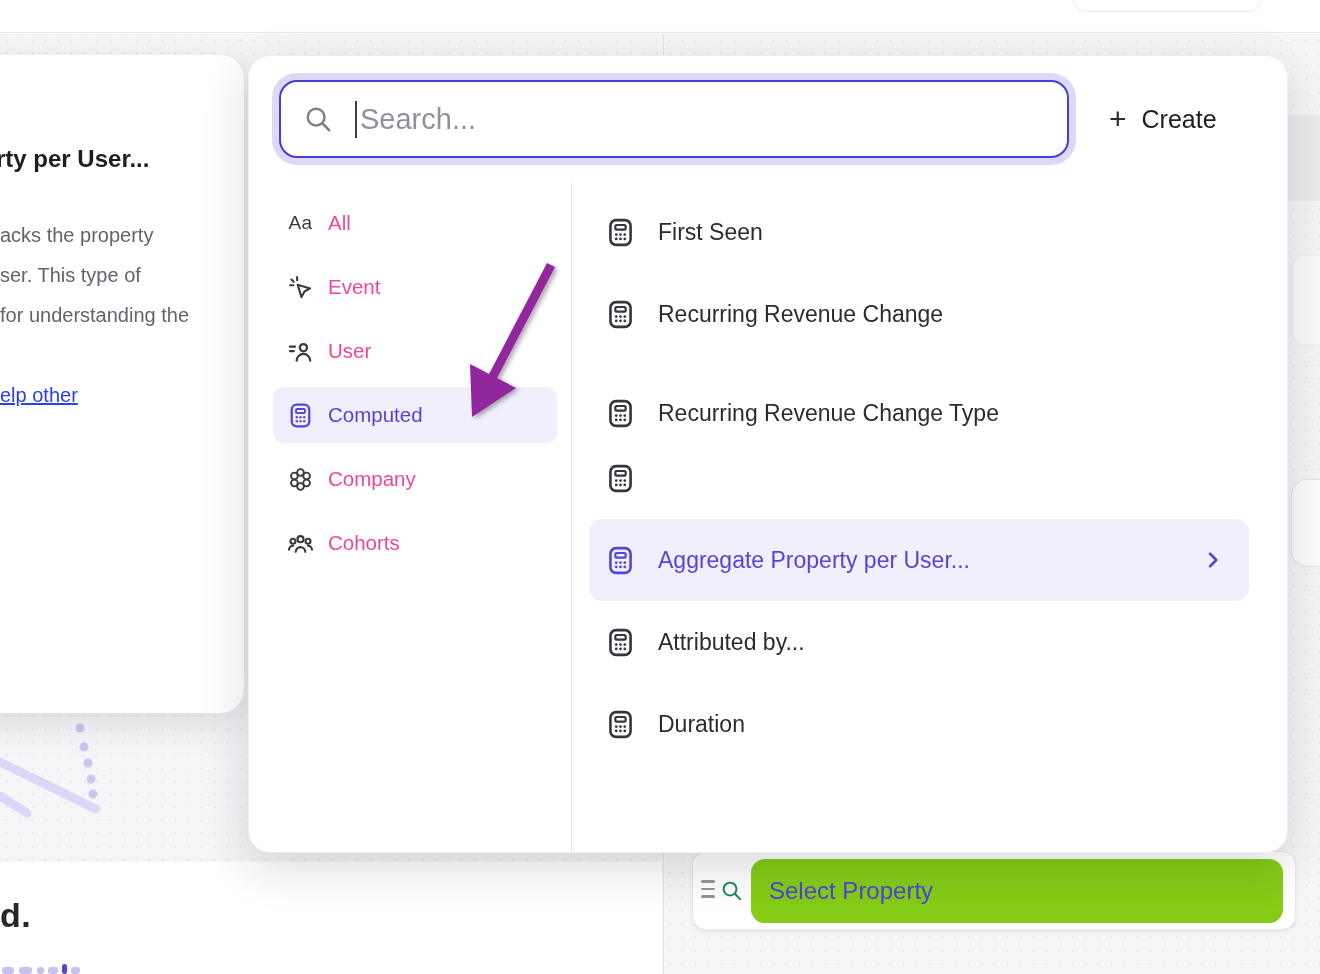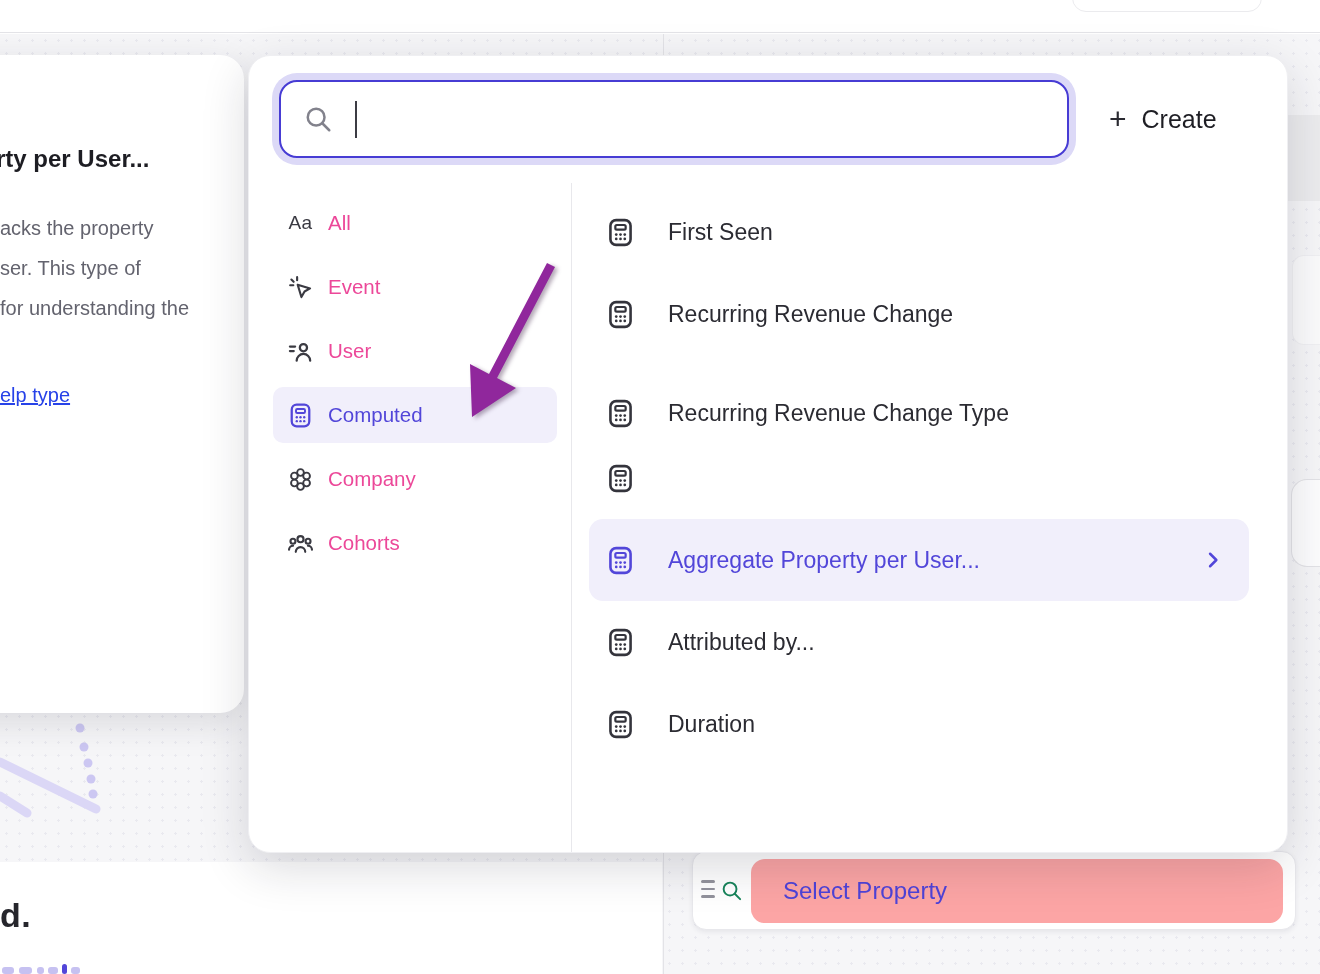--- a/index.html
+++ b/index.html
@@ -37,34 +37,34 @@
   .frag { top:967px; height:7px; border-radius:3px; background:#c6c1f1; }
   .frag-dark { top:964px; height:10px; background:#5246d9; }
 
   
   .tooltip-card {
     left:-246px; top:55px; width:490px; height:658px; background:#ffffff;
     border-radius:24px; box-shadow:0 10px 36px rgba(30,30,50,.13);
   }
   .tooltip-inner { position:absolute; left:246px; top:0; width:256px; height:100%; overflow:hidden; }
   .tooltip-title { position:absolute; left:-4px; top:90px; font-size:24px; font-weight:bold; color:#1d1d23; white-space:nowrap; }
-  .tooltip-body { position:absolute; left:0; top:153px; font-size:20px; line-height:40px; color:#63636e; white-space:nowrap; }
+  .tooltip-body { position:absolute; left:0; top:160px; font-size:20px; line-height:40px; color:#63636e; white-space:nowrap; }
   .tooltip-link { position:absolute; left:0; top:329px; font-size:20px; color:#2742e8; text-decoration:underline; white-space:nowrap; cursor:pointer; }
 
   
   .select-card {
     left:692px; top:851px; width:604px; height:79px; background:#ffffff;
     border:1px solid #e8e8ec; border-radius:14px; box-shadow:0 2px 5px rgba(40,40,60,.08);
   }
   .drag-handle { position:absolute; left:8px; top:28px; width:14px; height:22px; }
   .drag-handle span { display:block; height:2.5px; background:#93939d; border-radius:2px; margin-bottom:5px; }
   .select-search-icon { position:absolute; left:27px; top:27px; width:23px; height:23px; color:#17845a; }
   .select-pill {
     position:absolute; left:58px; top:7px; width:532px; height:64px;
-    background:#fca5a5; border-radius:14px; display:flex; align-items:center; padding-left:32px; cursor:pointer;
+    background:#84cc16; border-radius:14px; display:flex; align-items:center; padding-left:18px; cursor:pointer;
   }
   .select-pill-label { font-size:24px; color:#4f43d8; font-weight:500; }
 
   
   .modal {
     left:248px; top:55px; width:1040px; height:798px; background:#ffffff;
     border-radius:22px; box-shadow:0 14px 48px rgba(25,25,45,.16); border:1px solid #efeff2;
   }
   .modal-divider { position:absolute; left:322px; top:127px; width:1px; bottom:0; background:#e8e8ec; }
 
@@ -97,21 +97,21 @@
   .cat-row.active { background:#f1effb; }
   .cat-icon { width:27px; height:27px; color:#3a3a42; display:flex; align-items:center; justify-content:center; flex:0 0 auto; }
   .cat-icon.text { font-size:19px; font-weight:500; letter-spacing:.5px; }
   .cat-label { font-size:20.5px; font-weight:500; color:#ec4899; }
   .cat-row.active .cat-icon, .cat-row.active .cat-label { color:#5246d9; }
 
   
   .res-col { position:absolute; left:340px; top:135px; width:660px; }
   .res-row {
     position:absolute; left:0; width:660px; height:82px; border-radius:14px;
-    display:flex; align-items:center; padding-left:16px; gap:32px; cursor:pointer;
+    display:flex; align-items:center; padding-left:16px; gap:22px; cursor:pointer;
   }
   .res-row.selected { background:#f1effb; }
   .res-icon { width:31px; height:31px; color:#34343c; flex:0 0 auto; }
   .res-label { font-size:23px; font-weight:500; color:#2b2b32; }
   .res-row.selected .res-icon, .res-row.selected .res-label { color:#5246d9; }
   .res-chevron { position:absolute; right:26px; top:31px; width:20px; height:20px; color:#5246d9; }
 
   
   .anno-arrow { left:440px; top:240px; width:150px; height:210px; pointer-events:none;
     filter:drop-shadow(3px 2px 2px rgba(40,10,50,.35)); }
@@ -194,21 +194,21 @@
 <div class="abs frag" style="left:71px;width:9px"></div>
 
 <div class="abs tooltip-card">
   <div class="tooltip-inner">
     <div class="tooltip-title">rty per User...</div>
     <div class="tooltip-body">
       <div>acks the property</div>
       <div>ser. This type of</div>
       <div>for understanding the</div>
     </div>
-    <div class="tooltip-link">elp type</div>
+    <div class="tooltip-link">elp other</div>
   </div>
 </div>
 
 <div class="abs select-card">
   <div class="drag-handle">
     <span></span>
       <span></span>
       <span></span>
   </div>
   <svg class="select-search-icon">
@@ -220,20 +220,21 @@
 </div>
 
 <div class="abs modal">
   <div class="modal-divider"></div>
 
   <div class="search-wrap">
     <svg class="search-glass">
         <use href="#i-glass"></use>
       </svg>
     <div class="caret"></div>
+    <input class="search-input" type="text" placeholder="Search..." style="">
   </div>
 
   <div class="create-btn">
     <span class="create-plus">+</span>
     <span class="create-label">Create</span>
   </div>
 
   <div class="cat-col">
     <div class="cat-row" style="top:0">
       <span class="cat-icon text">Aa</span>

